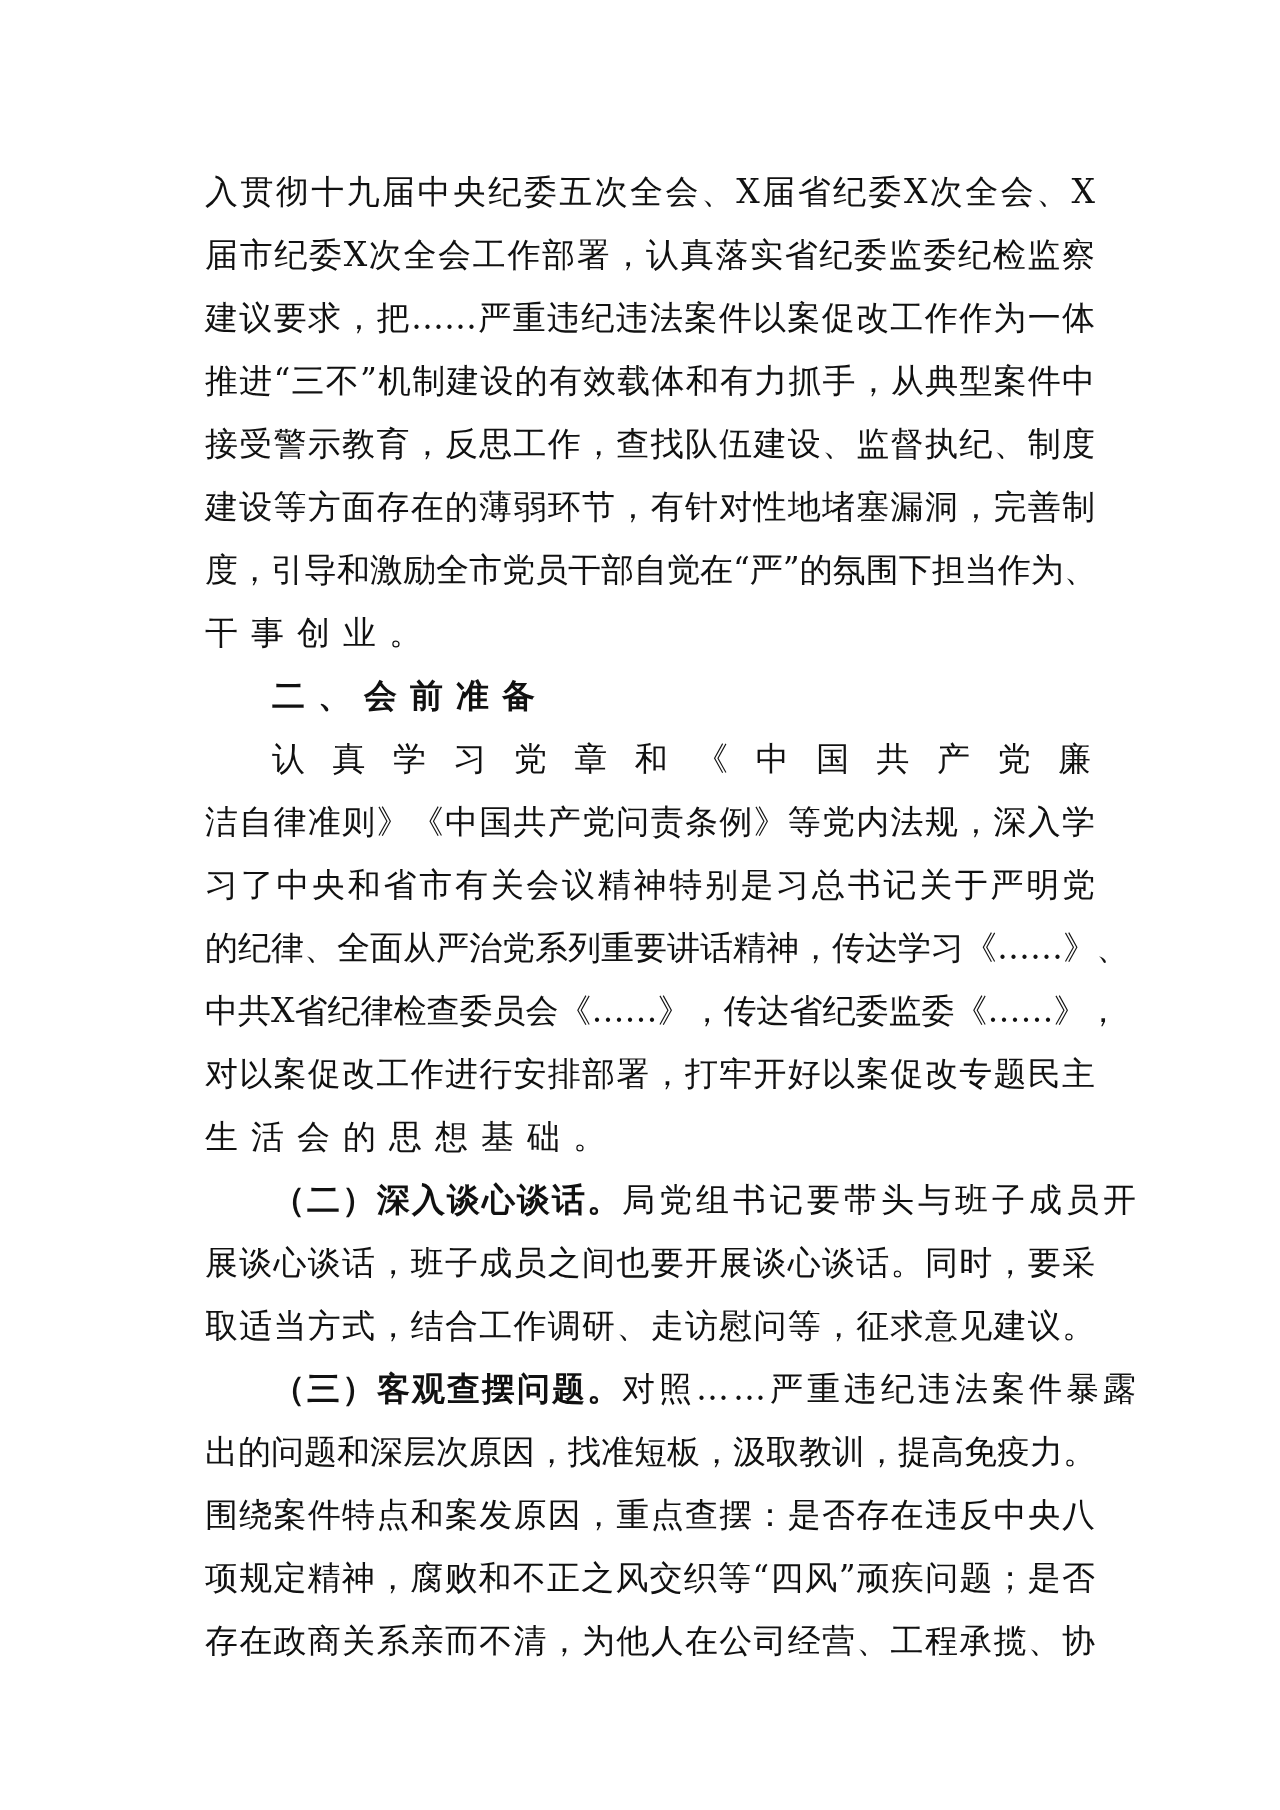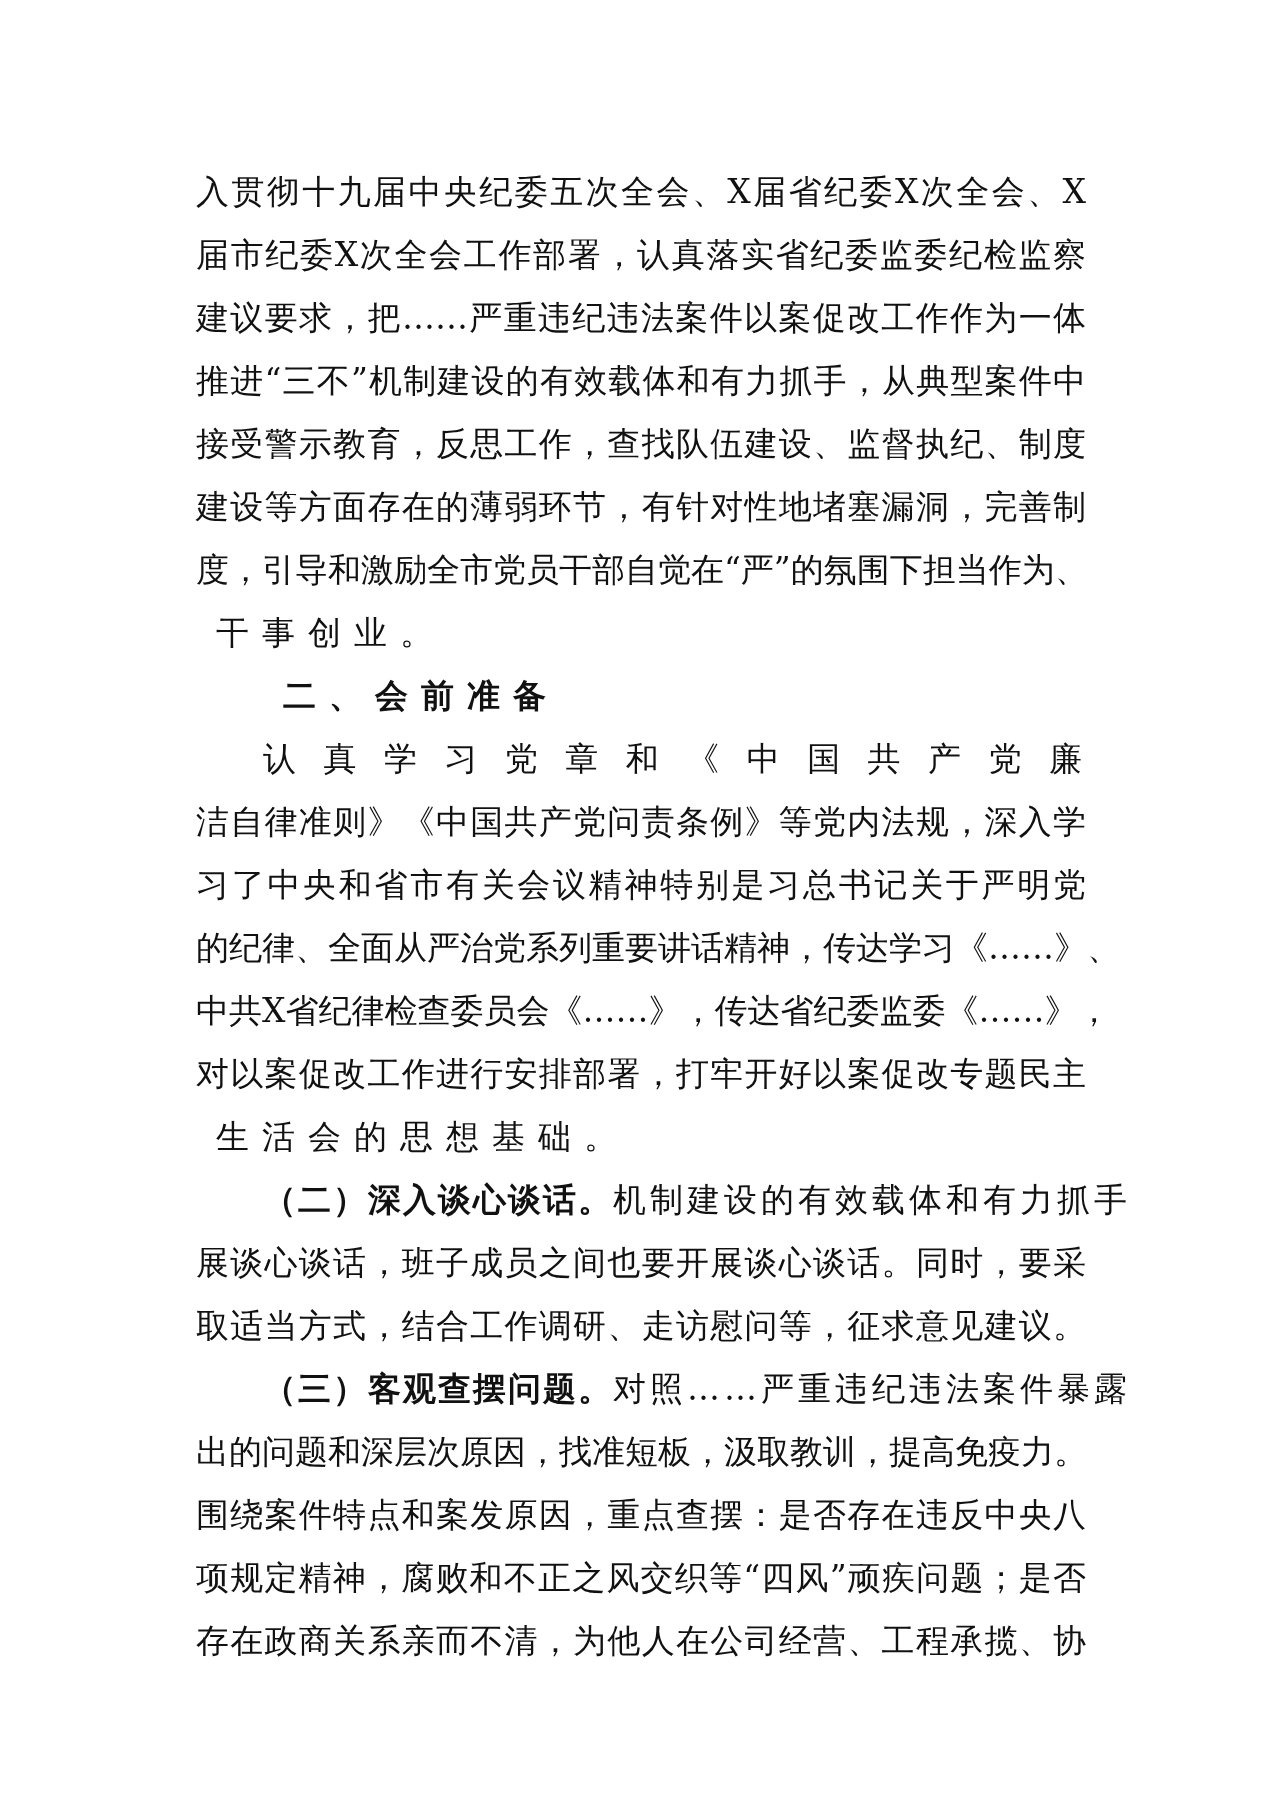--- a/index.html
+++ b/index.html
@@ -9,38 +9,37 @@
   }
   body {
     width: 1280px;
     height: 1810px;
     position: relative;
     overflow: hidden;
     color: #111111;
   }
   .page {
     position: absolute;
-    left: 196px;
+    left: 205px;
     top: 160px;
     width: 890px;
   }
   .line {
     height: 63px;
     line-height: 63px;
     font-family: "DejaVu Serif", "Liberation Serif", serif;
     font-size: 33px;
     white-space: nowrap;
     display: flex;
     justify-content: space-between;
     align-items: center;
   }
   .line.ragged {
     justify-content: flex-start;
     letter-spacing: 13px;
-    margin-left: 20px;
   }
   .line.justify span.txt {
     display: block;
     width: 100%;
     text-align: justify;
     text-align-last: justify;
   }
   .indent {
     padding-left: 67px;
   }
@@ -126,21 +125,21 @@
       </div>
     <div class="line ragged">
         <span>生活会的思想基础。</span>
       </div>
   </div>
 
   <div>
     <div class="line indent">
       <div class="flexjust">
         <span class="bold-lead">（二）深入谈心谈话。</span>
-        <span class="rest">机制建设的有效载体和有力抓手</span>
+        <span class="rest">局党组书记要带头与班子成员开</span>
       </div>
     </div>
     <div class="line justify">
         <span class="txt">展谈心谈话，班子成员之间也要开展谈心谈话。同时，要采</span>
       </div>
     <div class="line justify">
         <span class="txt">取适当方式，结合工作调研、走访慰问等，征求意见建议。</span>
       </div>
   </div>
 

